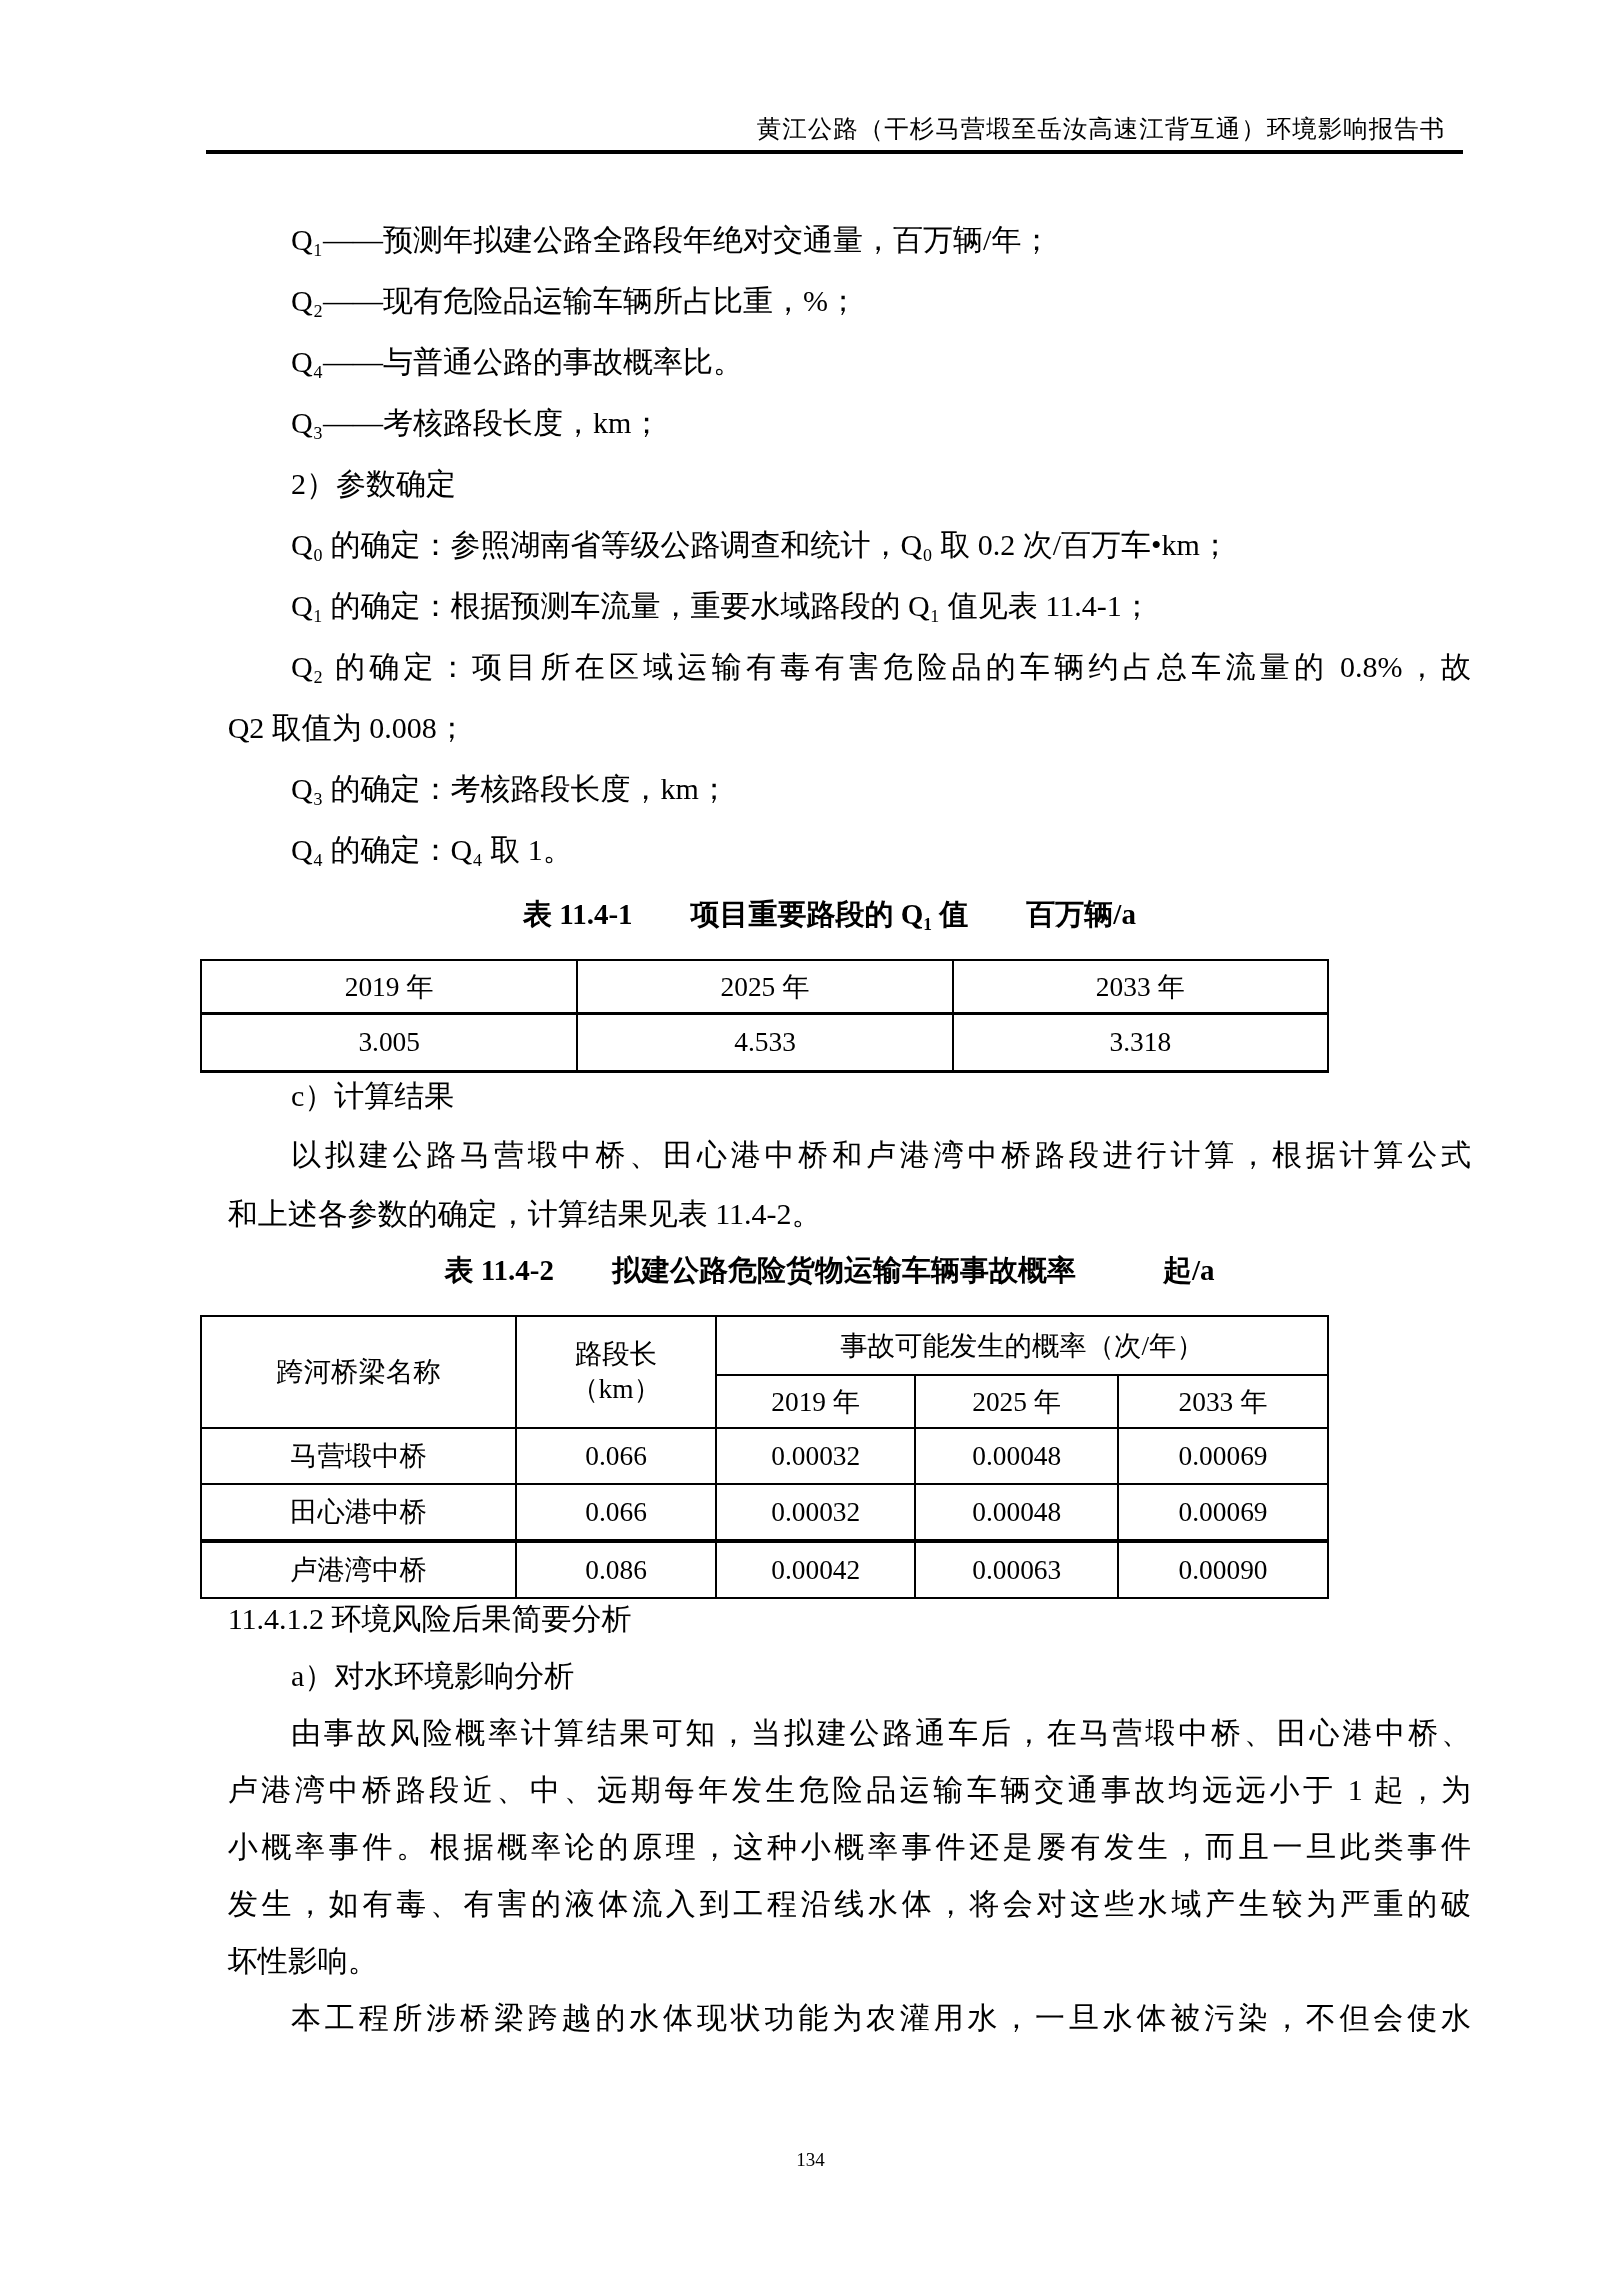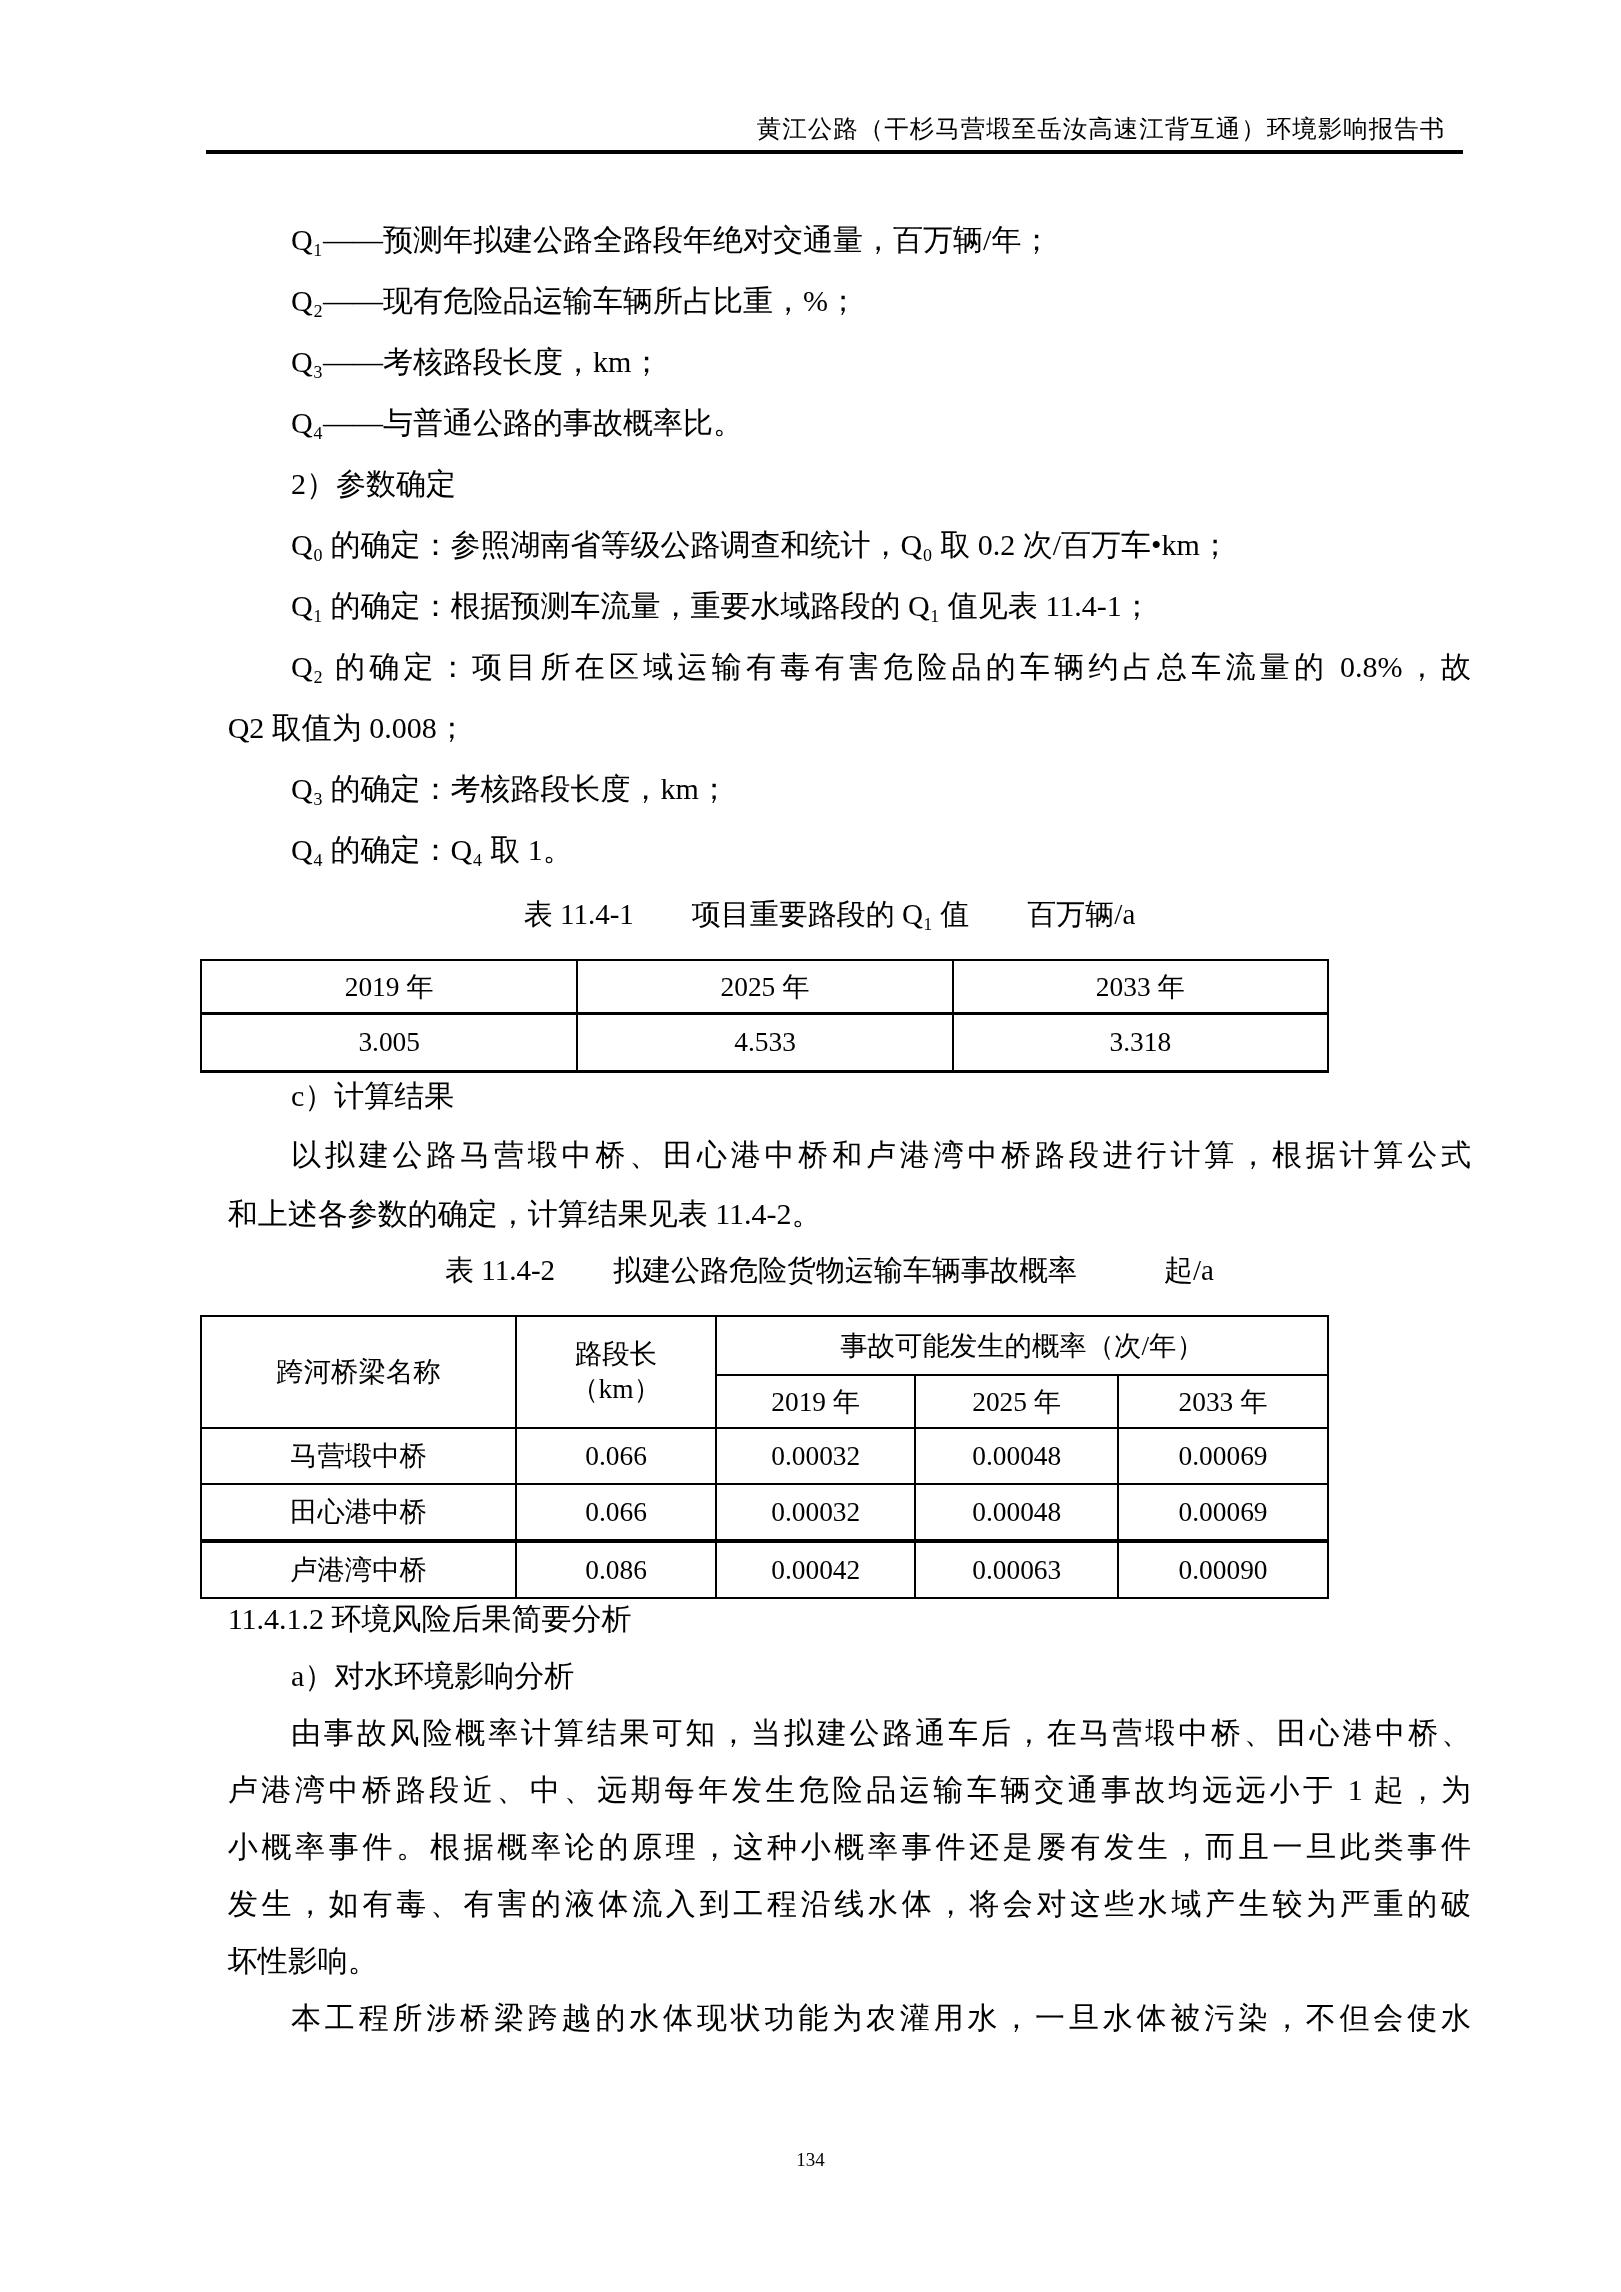--- a/index.html
+++ b/index.html
@@ -25,21 +25,21 @@
   #secB .line{height:59px;line-height:59px;}
   #secC{top:1590px;}
   #secC .line{height:57px;line-height:57px;}
   .line{white-space:nowrap;}
   .line.justify{white-space:normal;text-align:justify;text-align-last:justify;}
   .indent{padding-left:79px;}
   .flush{padding-left:15.7px;}
   
   .caption{
     left:200px;width:1259px;height:55px;line-height:55px;
-    font-size:29px;font-weight:normal;text-align:center;
+    font-size:29px;font-weight:bold;text-align:center;
   }
   #cap1{top:887px;}
   #cap2{top:1243px;}
   
   .tblwrap{left:200px;width:1129px;}
   #tbl1{top:959px;}
   #tbl2{top:1315px;}
   table{border-collapse:collapse;width:100%;table-layout:fixed;}
   td{border:2px solid #000;text-align:center;vertical-align:middle;
      font-size:27.4px;padding:0;overflow:hidden;}
@@ -58,22 +58,22 @@
 </style>
 </head>
 <body>
 
 <div class="abs" id="hdr-title">黄江公路（干杉马营塅至岳汝高速江背互通）环境影响报告书</div>
 <div class="abs" id="hdr-rule"></div>
 
 <div class="abs textsec" id="secA">
     <div class="line indent">Q₁——预测年拟建公路全路段年绝对交通量，百万辆/年；</div>
     <div class="line indent">Q₂——现有危险品运输车辆所占比重，%；</div>
+    <div class="line indent">Q₄——与普通公路的事故概率比。</div>
     <div class="line indent">Q₃——考核路段长度，km；</div>
-    <div class="line indent">Q₄——与普通公路的事故概率比。</div>
     <div class="line indent">2）参数确定</div>
     <div class="line indent">Q₀ 的确定：参照湖南省等级公路调查和统计，Q₀ 取 0.2 次/百万车•km；</div>
     <div class="line indent">Q₁ 的确定：根据预测车流量，重要水域路段的 Q₁ 值见表 11.4-1；</div>
     <div class="line indent justify">Q₂ 的确定：项目所在区域运输有毒有害危险品的车辆约占总车流量的 0.8%，故</div>
     <div class="line flush">Q2 取值为 0.008；</div>
     <div class="line indent">Q₃ 的确定：考核路段长度，km；</div>
     <div class="line indent">Q₄ 的确定：Q₄ 取 1。</div>
   </div>
 
 <div class="abs caption" id="cap1">表 11.4-1　　项目重要路段的 Q₁ 值　　百万辆/a</div>

